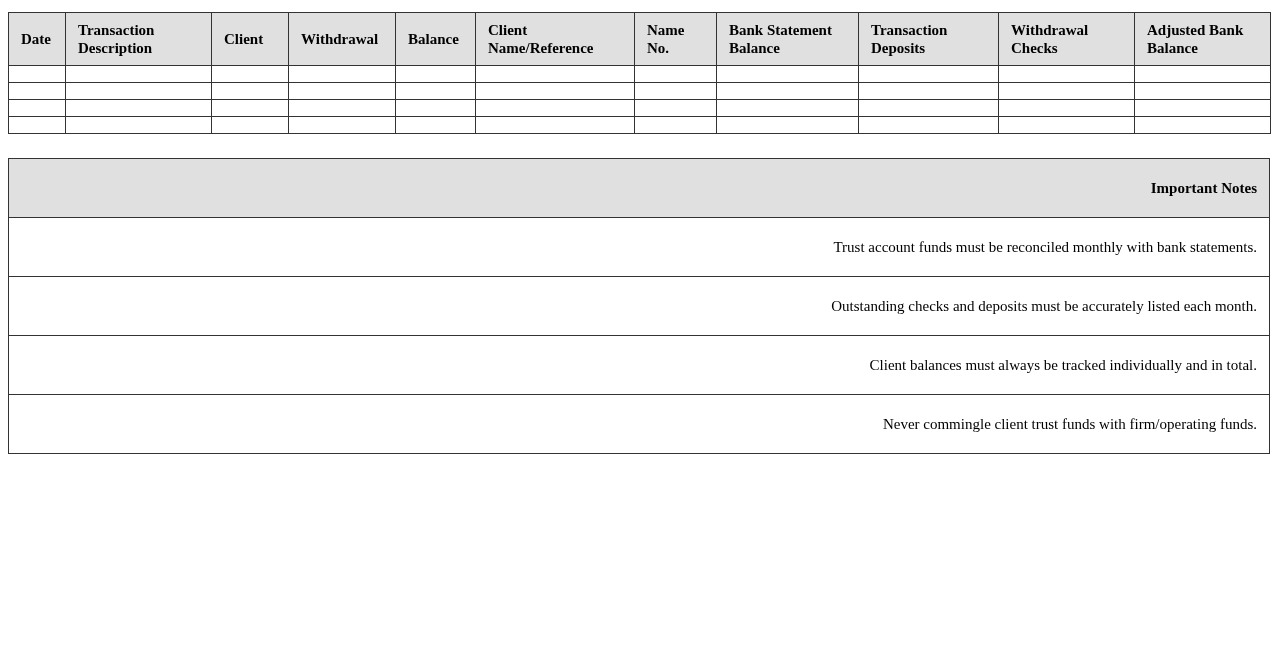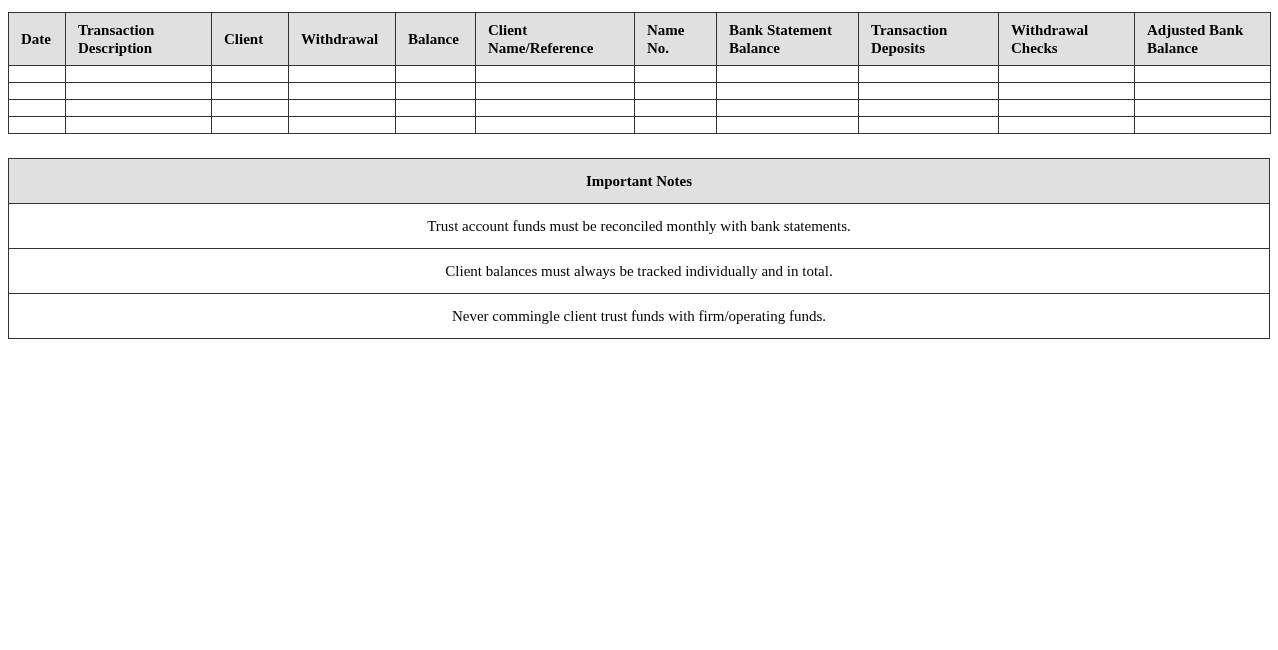--- a/index.html
+++ b/index.html
@@ -19,22 +19,22 @@
       vertical-align: middle;
       padding: 8px 12px;
       height: 36px;
       line-height: 18px;
       font-size: 15px;
     }
     table.ledger td { height: 16px; padding: 0; }
     table.notes { margin-top: 24px; }
     table.notes th, table.notes td {
       border: 1px solid #333;
-      text-align: center;
-      padding: 5px 12px;
+      text-align: right;
+      padding: 12px 12px;
       height: 34px;
       font-size: 15px;
     }
     table.notes th { background: #e0e0e0; font-weight: bold; }
   </style>
 </head>
 <body>
 
 <div class="wrap">
   <table class="ledger">
@@ -126,20 +126,23 @@
     <thead>
       <tr>
         <th>Important Notes</th>
       </tr>
     </thead>
     <tbody>
       <tr>
           <td>Trust account funds must be reconciled monthly with bank statements.</td>
         </tr>
       <tr>
+          <td>Outstanding checks and deposits must be accurately listed each month.</td>
+        </tr>
+      <tr>
           <td>Client balances must always be tracked individually and in total.</td>
         </tr>
       <tr>
           <td>Never commingle client trust funds with firm/operating funds.</td>
         </tr>
     </tbody>
   </table>
 </div>
 
 </body></html>

